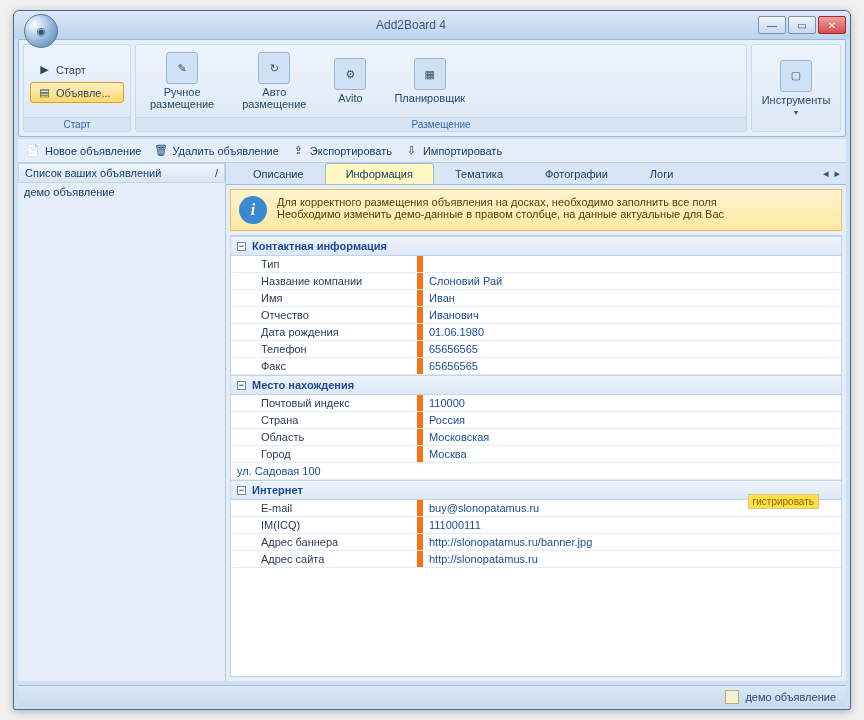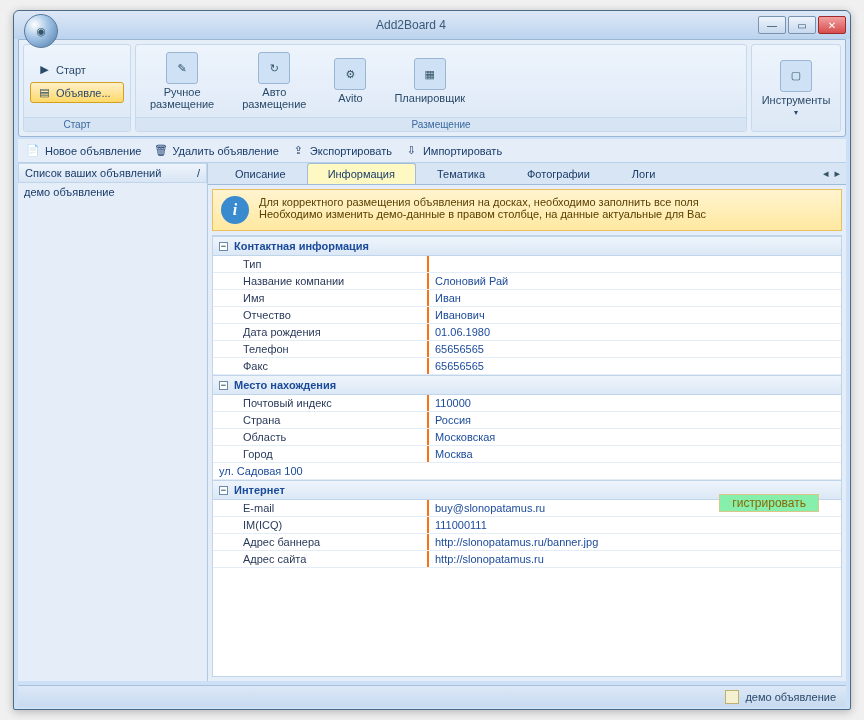--- a/index.html
+++ b/index.html
@@ -27,43 +27,43 @@
 .rbutton-sm { display:flex; align-items:center; gap:4px; padding:2px 6px; border:1px solid transparent; border-radius:3px; color:#2a4a6a; cursor:pointer; white-space:nowrap; }
 .rbutton-sm.selected { background: linear-gradient(#fff0c8,#ffd96a); border-color:#d4a020; }
 .rvbtn { display:flex; flex-direction:column; align-items:center; gap:2px; color:#2a4a6a; cursor:pointer; padding: 2px 8px; }
 .rvbtn .ico { width:32px; height:32px; background:#cfe1f4; border:1px solid #9ab6d4; border-radius:3px; display:flex;align-items:center;justify-content:center;color:#356; }
 
 .toolbar { display:flex; gap:12px; padding:4px 8px; border-bottom:1px solid #b8cfe8; background:#e4edf8; margin: 2px 4px 0; align-items:center; }
 .tool-item { display:flex; align-items:center; gap:4px; color:#1a3c6a; cursor:pointer; }
 .ico16 { width:15px; height:15px; display:inline-flex;align-items:center;justify-content:center; }
 
 .content { flex:1; display:flex; margin:0 4px 4px; background:#e4edf8; overflow:hidden; }
-.left-panel { width:190px; border-right:1px solid #b0c8e0; display:flex; flex-direction:column; }
+.left-panel { width:208px; border-right:1px solid #b0c8e0; display:flex; flex-direction:column; }
 .left-header { background:linear-gradient(#eef4fb,#d8e5f4); border:1px solid #c0d4ea; padding:3px 6px; color:#1a3c6a; display:flex; justify-content:space-between; }
 .list-item { padding:3px 6px; color:#1a3c6a; cursor:pointer; }
 .right-panel { flex:1; display:flex; flex-direction:column; overflow:hidden; }
 
 .subtabs { display:flex; align-items:center; background:#d8e5f4; border-bottom:1px solid #a0bcd8; padding-left:6px; position:relative; }
 .subtab { padding:4px 20px; color:#1a3c6a; cursor:pointer; border:1px solid transparent; border-bottom:none; }
 .subtab.active { background:#fef9c3; border-color:#a0bcd8; border-radius:3px 3px 0 0; }
 .subtabs .nav { margin-left:auto; display:flex; gap:2px; padding-right:4px; color:#356; }
 .nav span{cursor:pointer;padding:0 2px;}
 
 .infobar { background:linear-gradient(#fff4d0,#ffe8a0); border:1px solid #e8c060; margin:4px; padding:6px 8px; display:flex; gap:10px; color:#5a4000; }
 .infobar .ic { width:28px;height:28px;border-radius:50%;background:#3a8ad0;color:#fff;display:flex;align-items:center;justify-content:center;font-size:16px;font-style:italic;font-weight:bold;font-family:Georgia,serif; }
 
 .grid-wrap { flex:1; overflow-y:auto; margin:0 4px 4px; border:1px solid #c0d4ea; background:#fff; position:relative; }
 .section-hdr { background:linear-gradient(#eef4fb,#dce8f6); color:#1a4a9a; font-weight:bold; padding:3px 6px; border-top:1px solid #c0d4ea; border-bottom:1px solid #c0d4ea; display:flex; align-items:center; gap:6px; }
 .section-hdr .box { width:9px;height:9px;border:1px solid #6a8aaa;background:#fff;display:flex;align-items:center;justify-content:center;font-size:9px;line-height:7px;color:#356;cursor:pointer; }
 .row { display:flex; border-bottom:1px solid #e4ecf6; }
-.row .k { width:216px; padding:2px 6px 2px 30px; color:#2a3a5a; border-right:2px solid #f97316; }
+.row .k { width:192px; padding:2px 6px 2px 30px; color:#2a3a5a; border-right:6px solid #f97316; }
 .row .v { flex:1; padding:2px 6px; color:#1a4a9a; display:flex; gap:30px; align-items:center; }
 .radio-group label { display:inline-flex; align-items:center; gap:4px; color:#1a4a9a; }
 .row .v input[type=text]{border:none;color:#1a4a9a;background:transparent;width:100%;font-size:11px;}
-.extra-btn { position:absolute; right:22px; top: 258px; background:#86efac; border:1px solid #d8c888; padding:1px 12px; color:#8a6a00; font-size:12px; }
+.extra-btn { position:absolute; right:22px; top: 258px; background:#fde047; border:1px solid #d8c888; padding:1px 4px; color:#8a6a00; font-size:10px; }
 
 .statusbar { height:22px; background:linear-gradient(#dce8f6,#c8daf0); border-top:1px solid #a8c0dc; display:flex; align-items:center; justify-content:flex-end; padding:0 10px; color:#2a4a6a; gap:6px; margin:0 4px 2px; }
 .statusbar .sb-ico{width:14px;height:14px;background:#f4f0d0;border:1px solid #c0b070;}
 
 ::-webkit-scrollbar{width:16px;}
 ::-webkit-scrollbar-track{background:#e8eef6;border-left:1px solid #c8d8ea;}
 ::-webkit-scrollbar-thumb{background:linear-gradient(#d0e0f2,#b0c8e2);border:1px solid #90b0d0;border-radius:2px;}
 </style>
 </head>
 <body>

